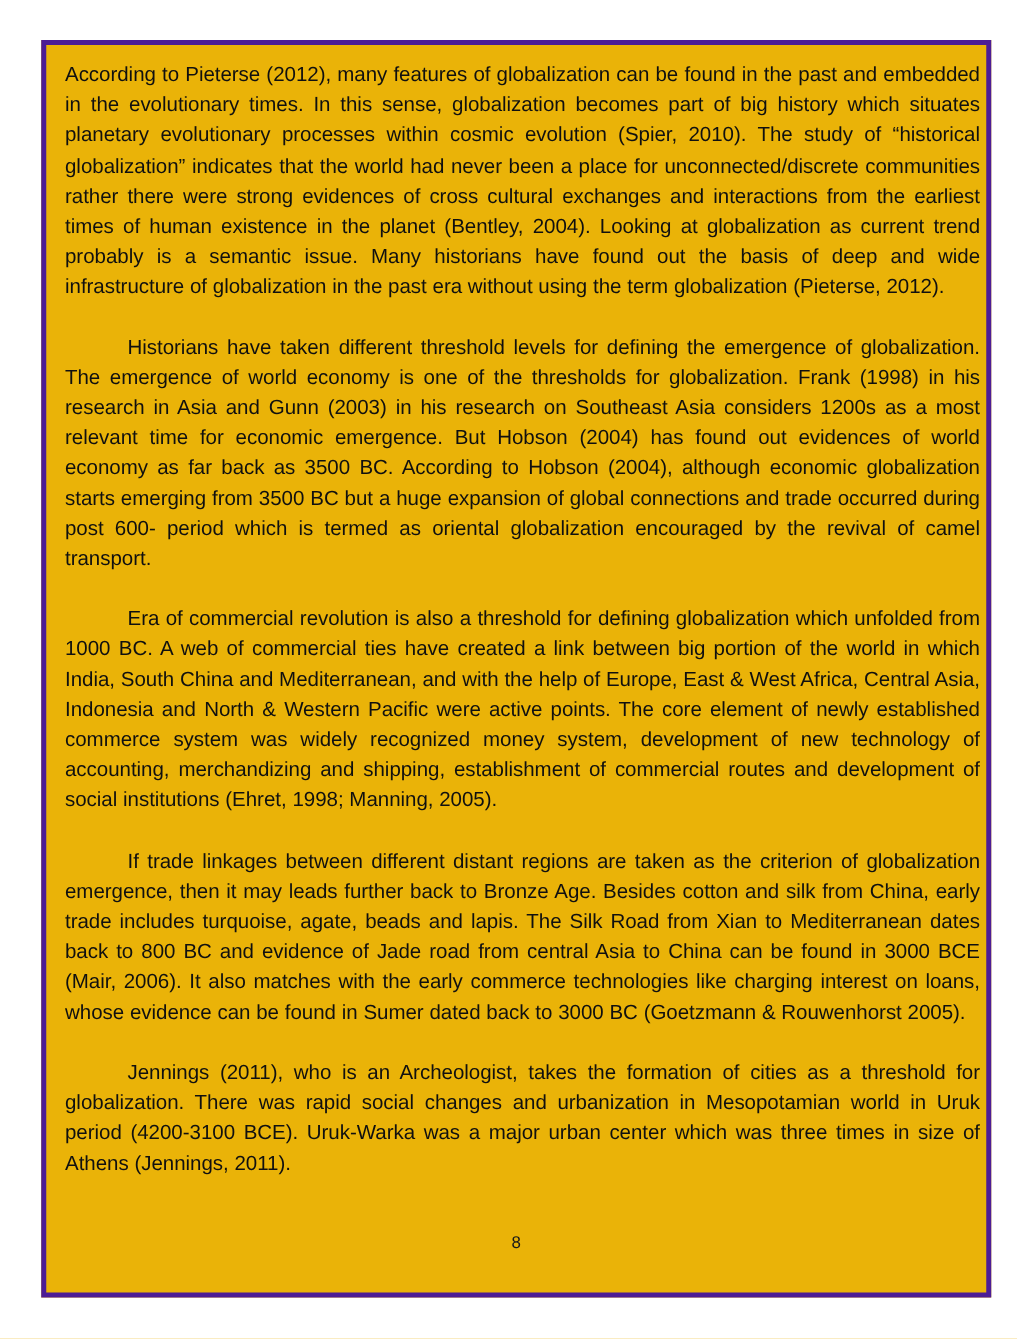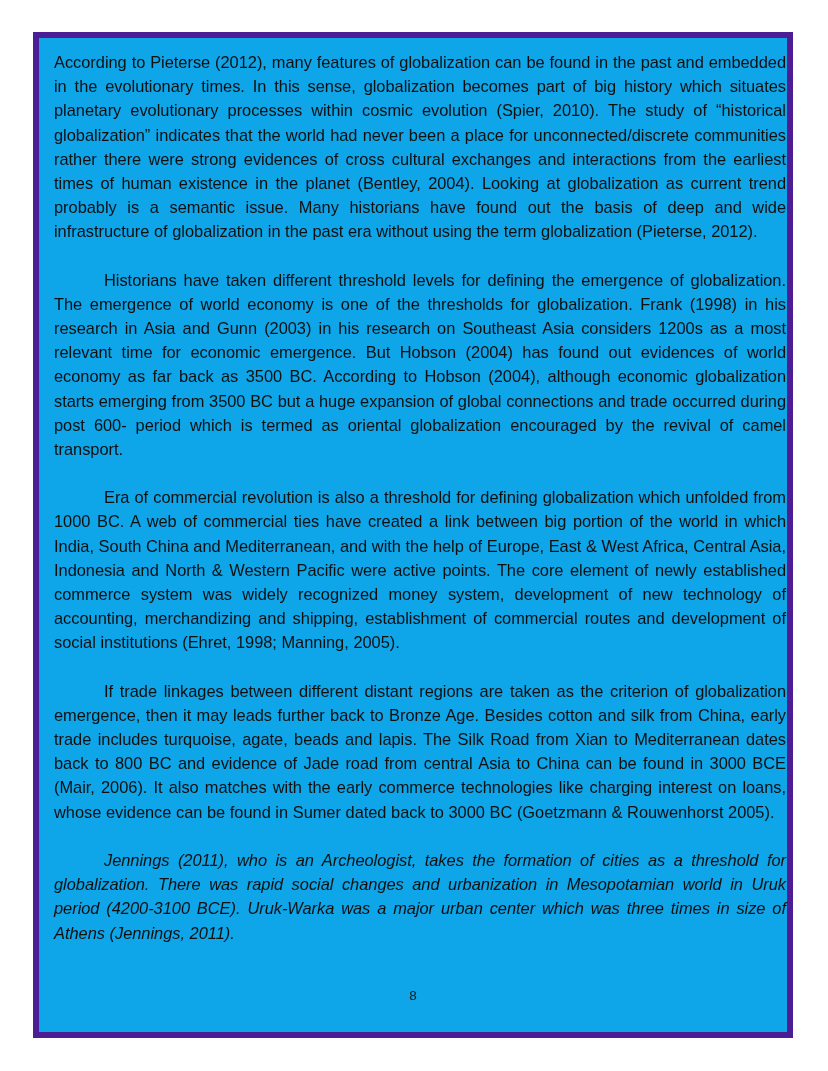--- a/index.html
+++ b/index.html
@@ -14,22 +14,22 @@
     font-family: "Liberation Sans", sans-serif;
     overflow: hidden;
   }
 
   #page-sheet {
     position: absolute;
     left: 33px;
     top: 32px;
     width: 760px;
     height: 1006px;
-    background: #0ea5e9;
-    border: 6px solid #4c1d95;
+    background: #eab308;
+    border: 4px solid #4c1d95;
     box-sizing: border-box;
   }
 
   #text-column {
     position: absolute;
     left: 15px;
     top: 12px;
     width: 732px;
   }
 
@@ -39,21 +39,20 @@
     line-height: 24.2px;
     color: #101010;
     text-align: justify;
     text-justify: inter-word;
     margin: 0 0 24px 0;
     letter-spacing: -0.02px;
     word-spacing: 0.1px;
   }
   .doc-paragraph:last-of-type {
     margin-bottom: 0;
-    font-style: italic;
   }
   .doc-paragraph.indented {
     text-indent: 50px;
   }
 
   #page-number {
     position: absolute;
     left: 0;
     right: 0;
     top: 950px;

